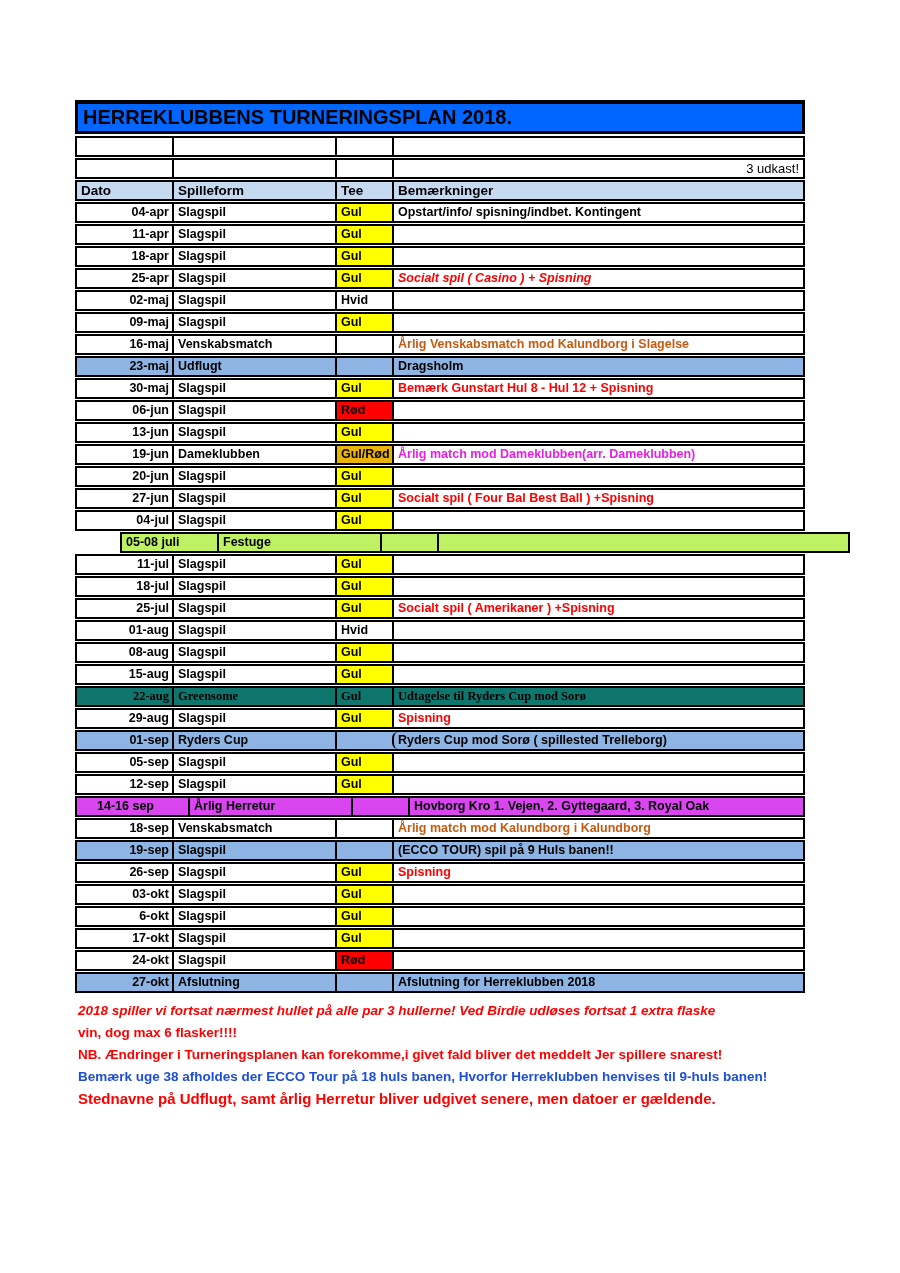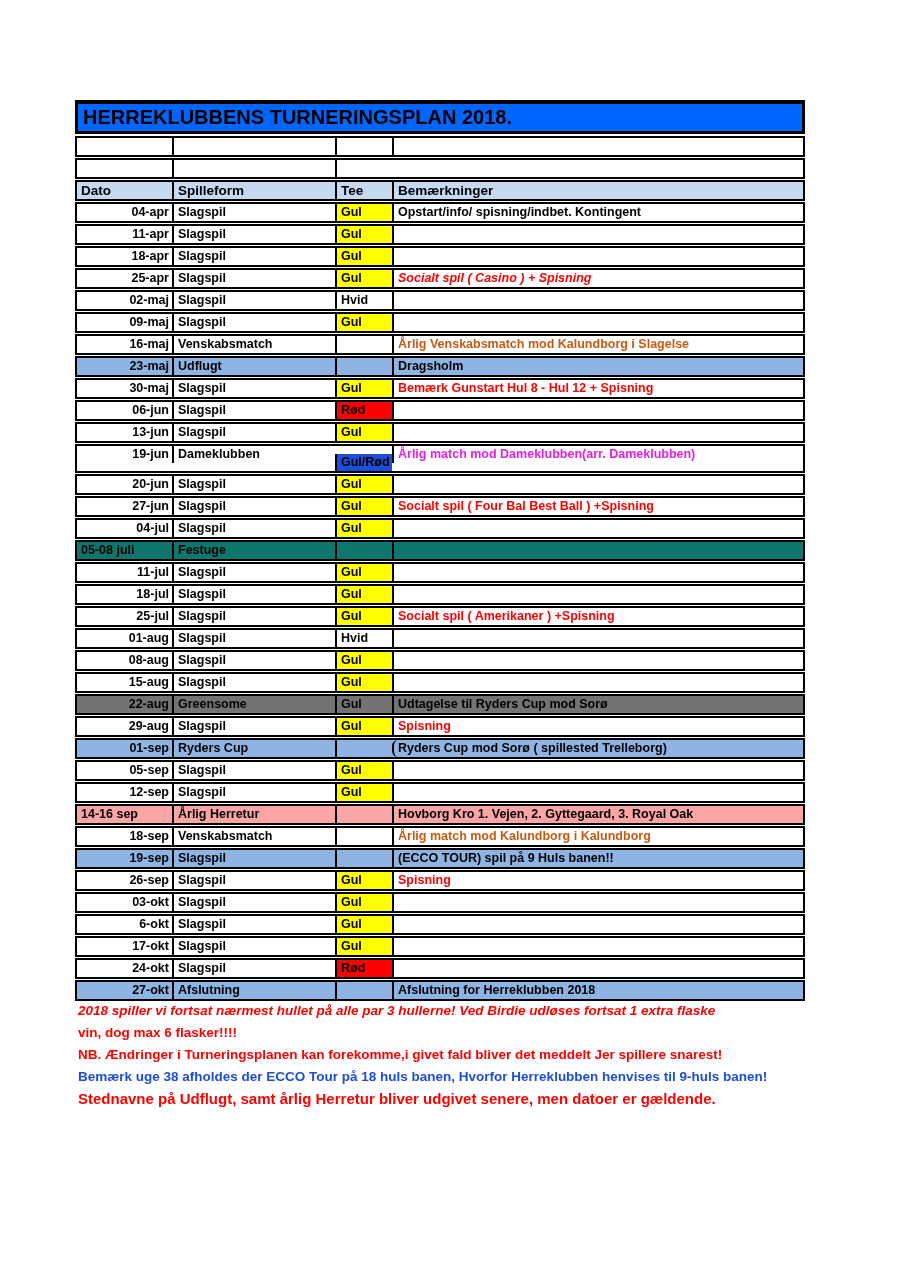--- a/index.html
+++ b/index.html
@@ -51,20 +51,21 @@
     <div class="cell c-date"></div>
     <div class="cell c-form"></div>
     <div class="cell c-tee"></div>
     <div class="cell c-rem"></div>
   </div>
 
   <div class="row pre-row">
     <div class="cell c-date"></div>
     <div class="cell c-form"></div>
     <div class="cell c-tee"></div>
+    <div class="cell c-rem right">3 udkast!</div>
   </div>
 
   <div class="row header-row" style="background: rgb(197, 217, 241);">
     <div class="cell c-date left">Dato</div>
     <div class="cell c-form">Spilleform</div>
     <div class="cell c-tee">Tee</div>
     <div class="cell c-rem">Bemærkninger</div>
   </div>
 
   <div id="rows">
@@ -130,42 +131,42 @@
       </div>
       <div class="row data-row">
         <div class="cell c-date">13-jun</div>
         <div class="cell c-form">Slagspil</div>
         <div class="cell c-tee" style="background: rgb(255, 255, 0);">Gul</div>
         <div class="cell c-rem" style="color: rgb(0, 0, 0);"></div>
       </div>
       <div class="row data-row">
         <div class="cell c-date">19-jun</div>
         <div class="cell c-form">Dameklubben</div>
-        <div class="cell c-tee" style="background: #1d4ed8; margin-top: 8px;">Gul/Rød</div>
+        <div class="cell c-tee" style="background: #eab308;">Gul/Rød</div>
         <div class="cell c-rem" style="color: rgb(230, 30, 230);">Årlig match mod Dameklubben(arr. Dameklubben)</div>
       </div>
       <div class="row data-row">
         <div class="cell c-date">20-jun</div>
         <div class="cell c-form">Slagspil</div>
         <div class="cell c-tee" style="background: rgb(255, 255, 0);">Gul</div>
         <div class="cell c-rem" style="color: rgb(0, 0, 0);"></div>
       </div>
       <div class="row data-row">
         <div class="cell c-date">27-jun</div>
         <div class="cell c-form">Slagspil</div>
         <div class="cell c-tee" style="background: rgb(255, 255, 0);">Gul</div>
         <div class="cell c-rem" style="color: rgb(255, 0, 0);">Socialt spil ( Four Bal Best Ball ) +Spisning</div>
       </div>
       <div class="row data-row">
         <div class="cell c-date">04-jul</div>
         <div class="cell c-form">Slagspil</div>
         <div class="cell c-tee" style="background: rgb(255, 255, 0);">Gul</div>
         <div class="cell c-rem" style="color: rgb(0, 0, 0);"></div>
       </div>
-      <div class="row data-row" style="background: #0f766e;">
+      <div class="row data-row" style="background: #bef264; margin-left: 45px;">
         <div class="cell c-date left">05-08 juli</div>
         <div class="cell c-form">Festuge</div>
         <div class="cell c-tee"></div>
         <div class="cell c-rem" style="color: rgb(0, 0, 0);"></div>
       </div>
       <div class="row data-row">
         <div class="cell c-date">11-jul</div>
         <div class="cell c-form">Slagspil</div>
         <div class="cell c-tee" style="background: rgb(255, 255, 0);">Gul</div>
         <div class="cell c-rem" style="color: rgb(0, 0, 0);"></div>
@@ -193,21 +194,21 @@
         <div class="cell c-form">Slagspil</div>
         <div class="cell c-tee" style="background: rgb(255, 255, 0);">Gul</div>
         <div class="cell c-rem" style="color: rgb(0, 0, 0);"></div>
       </div>
       <div class="row data-row">
         <div class="cell c-date">15-aug</div>
         <div class="cell c-form">Slagspil</div>
         <div class="cell c-tee" style="background: rgb(255, 255, 0);">Gul</div>
         <div class="cell c-rem" style="color: rgb(0, 0, 0);"></div>
       </div>
-      <div class="row data-row" style="background: #737373;">
+      <div class="row data-row" style="background: #0f766e; font-family: Liberation Serif, serif;">
         <div class="cell c-date">22-aug</div>
         <div class="cell c-form">Greensome</div>
         <div class="cell c-tee">Gul</div>
         <div class="cell c-rem" style="color: rgb(0, 0, 0);">Udtagelse til Ryders Cup mod Sorø</div>
       </div>
       <div class="row data-row">
         <div class="cell c-date">29-aug</div>
         <div class="cell c-form">Slagspil</div>
         <div class="cell c-tee" style="background: rgb(255, 255, 0);">Gul</div>
         <div class="cell c-rem" style="color: rgb(255, 0, 0);">Spisning</div>
@@ -223,21 +224,21 @@
         <div class="cell c-form">Slagspil</div>
         <div class="cell c-tee" style="background: rgb(255, 255, 0);">Gul</div>
         <div class="cell c-rem" style="color: rgb(0, 0, 0);"></div>
       </div>
       <div class="row data-row">
         <div class="cell c-date">12-sep</div>
         <div class="cell c-form">Slagspil</div>
         <div class="cell c-tee" style="background: rgb(255, 255, 0);">Gul</div>
         <div class="cell c-rem" style="color: rgb(0, 0, 0);"></div>
       </div>
-      <div class="row data-row" style="background: #fca5a5;">
+      <div class="row data-row" style="background: #d946ef; padding-left: 16px;">
         <div class="cell c-date left">14-16 sep</div>
         <div class="cell c-form">Årlig Herretur</div>
         <div class="cell c-tee"></div>
         <div class="cell c-rem" style="color: rgb(0, 0, 0);">Hovborg Kro 1. Vejen, 2. Gyttegaard, 3. Royal Oak</div>
       </div>
       <div class="row data-row">
         <div class="cell c-date">18-sep</div>
         <div class="cell c-form">Venskabsmatch</div>
         <div class="cell c-tee"></div>
         <div class="cell c-rem" style="color: rgb(197, 90, 17);">Årlig match mod Kalundborg i Kalundborg</div>

